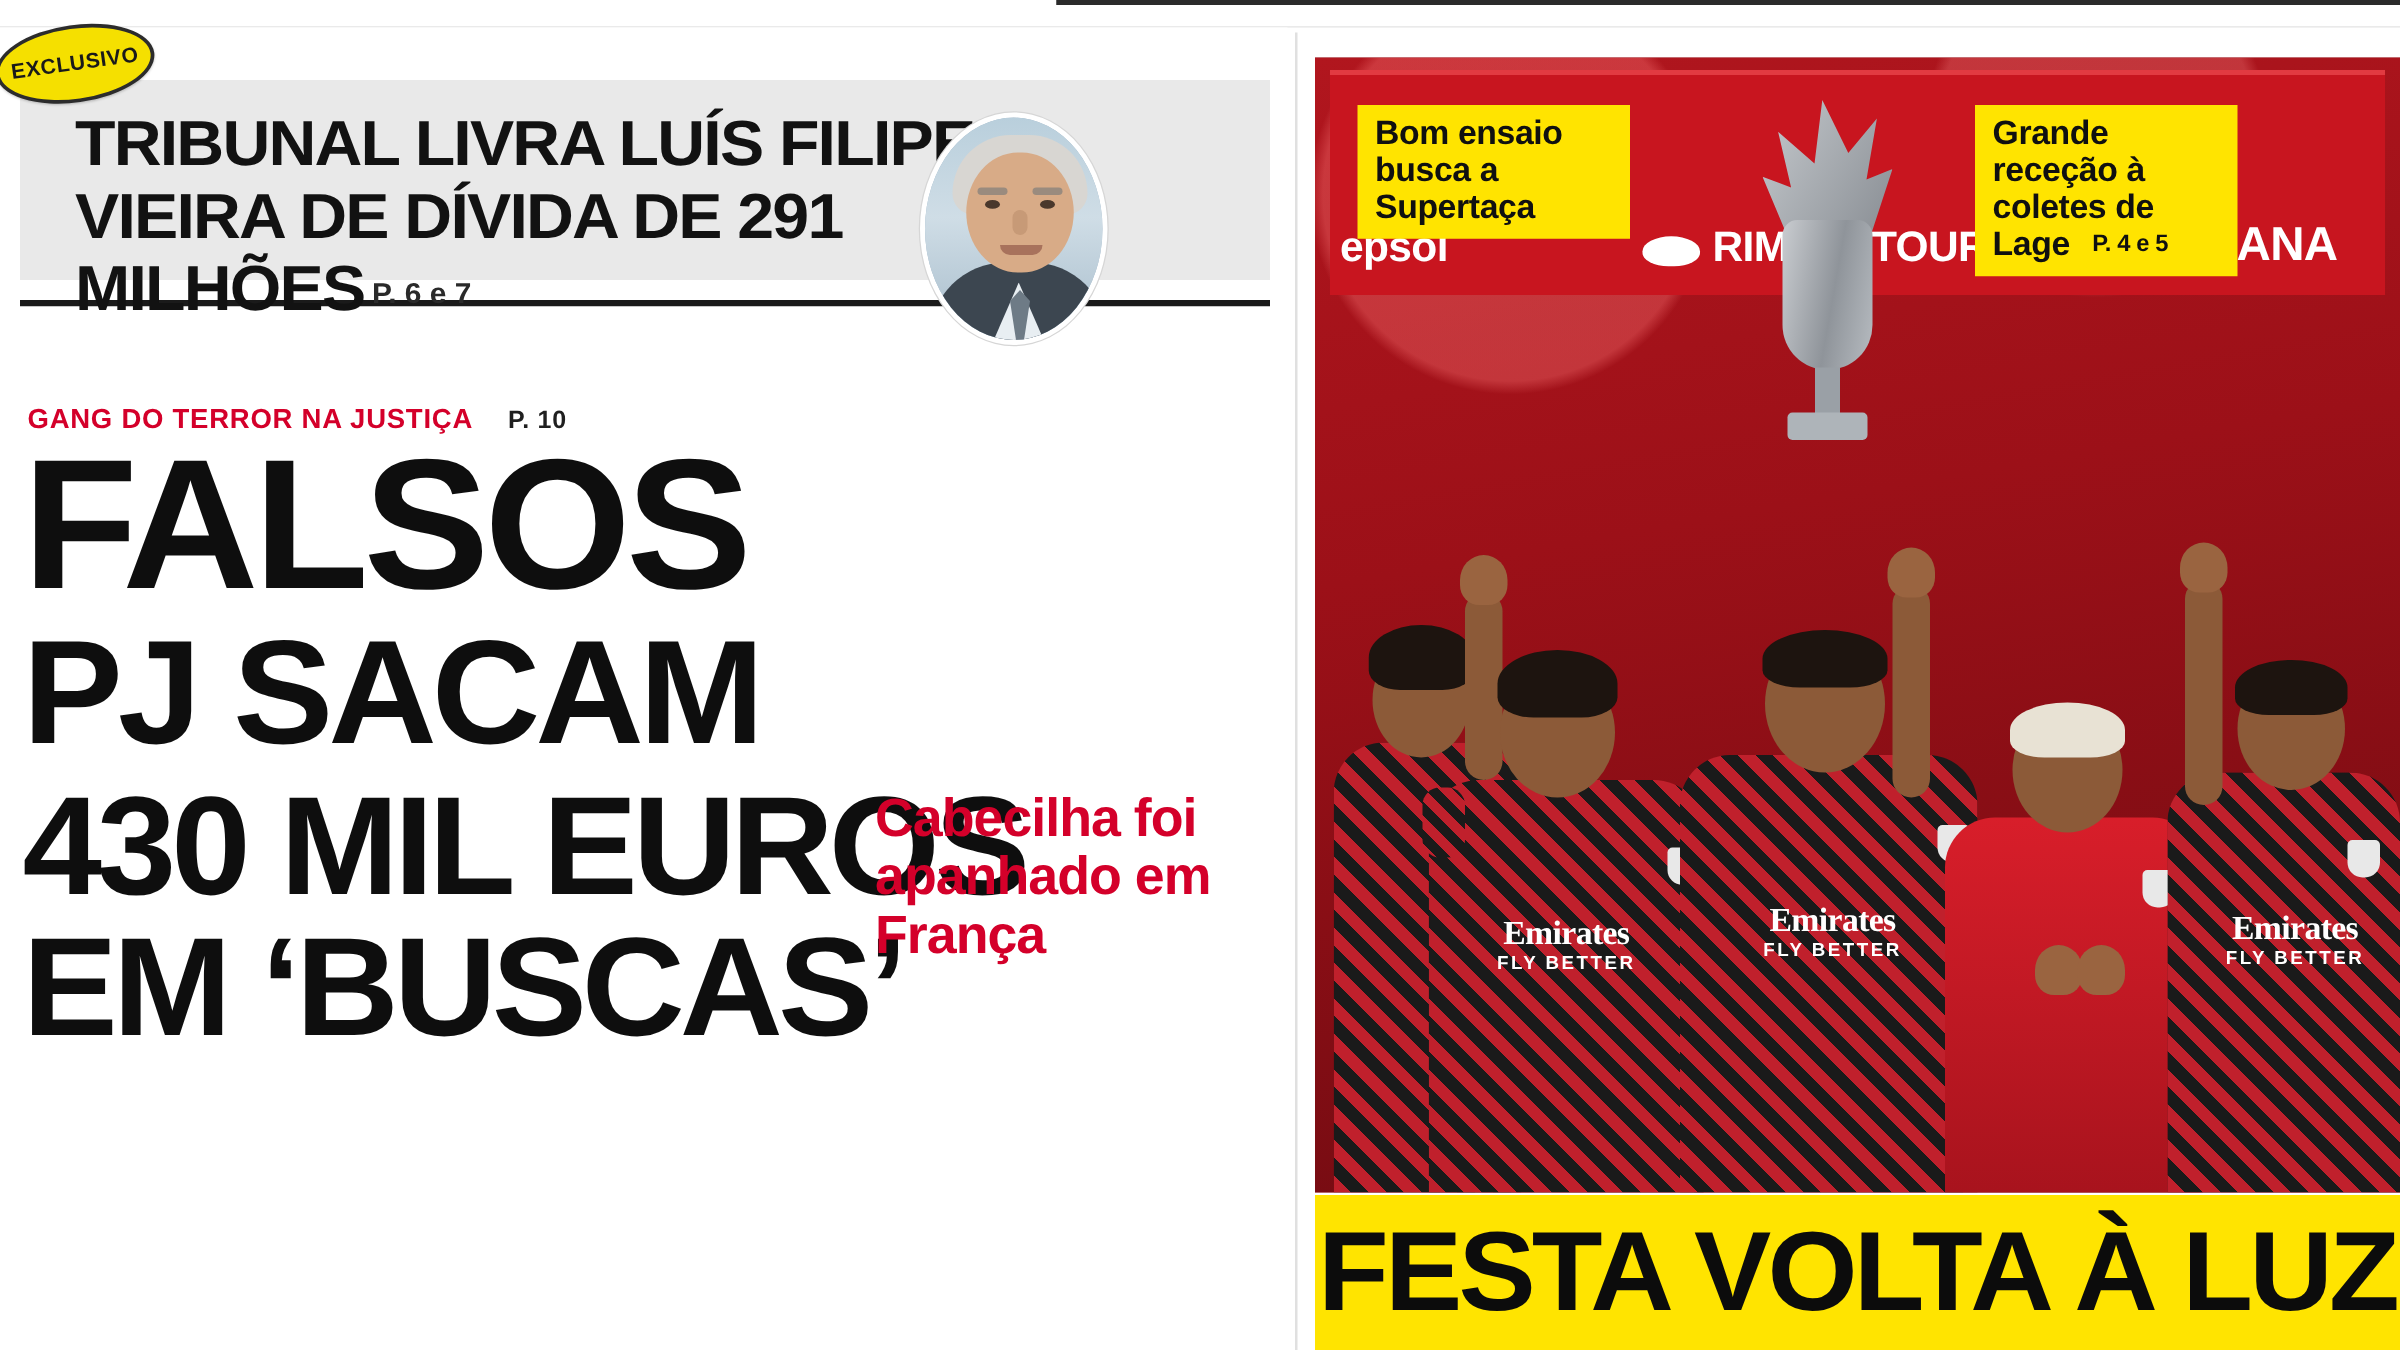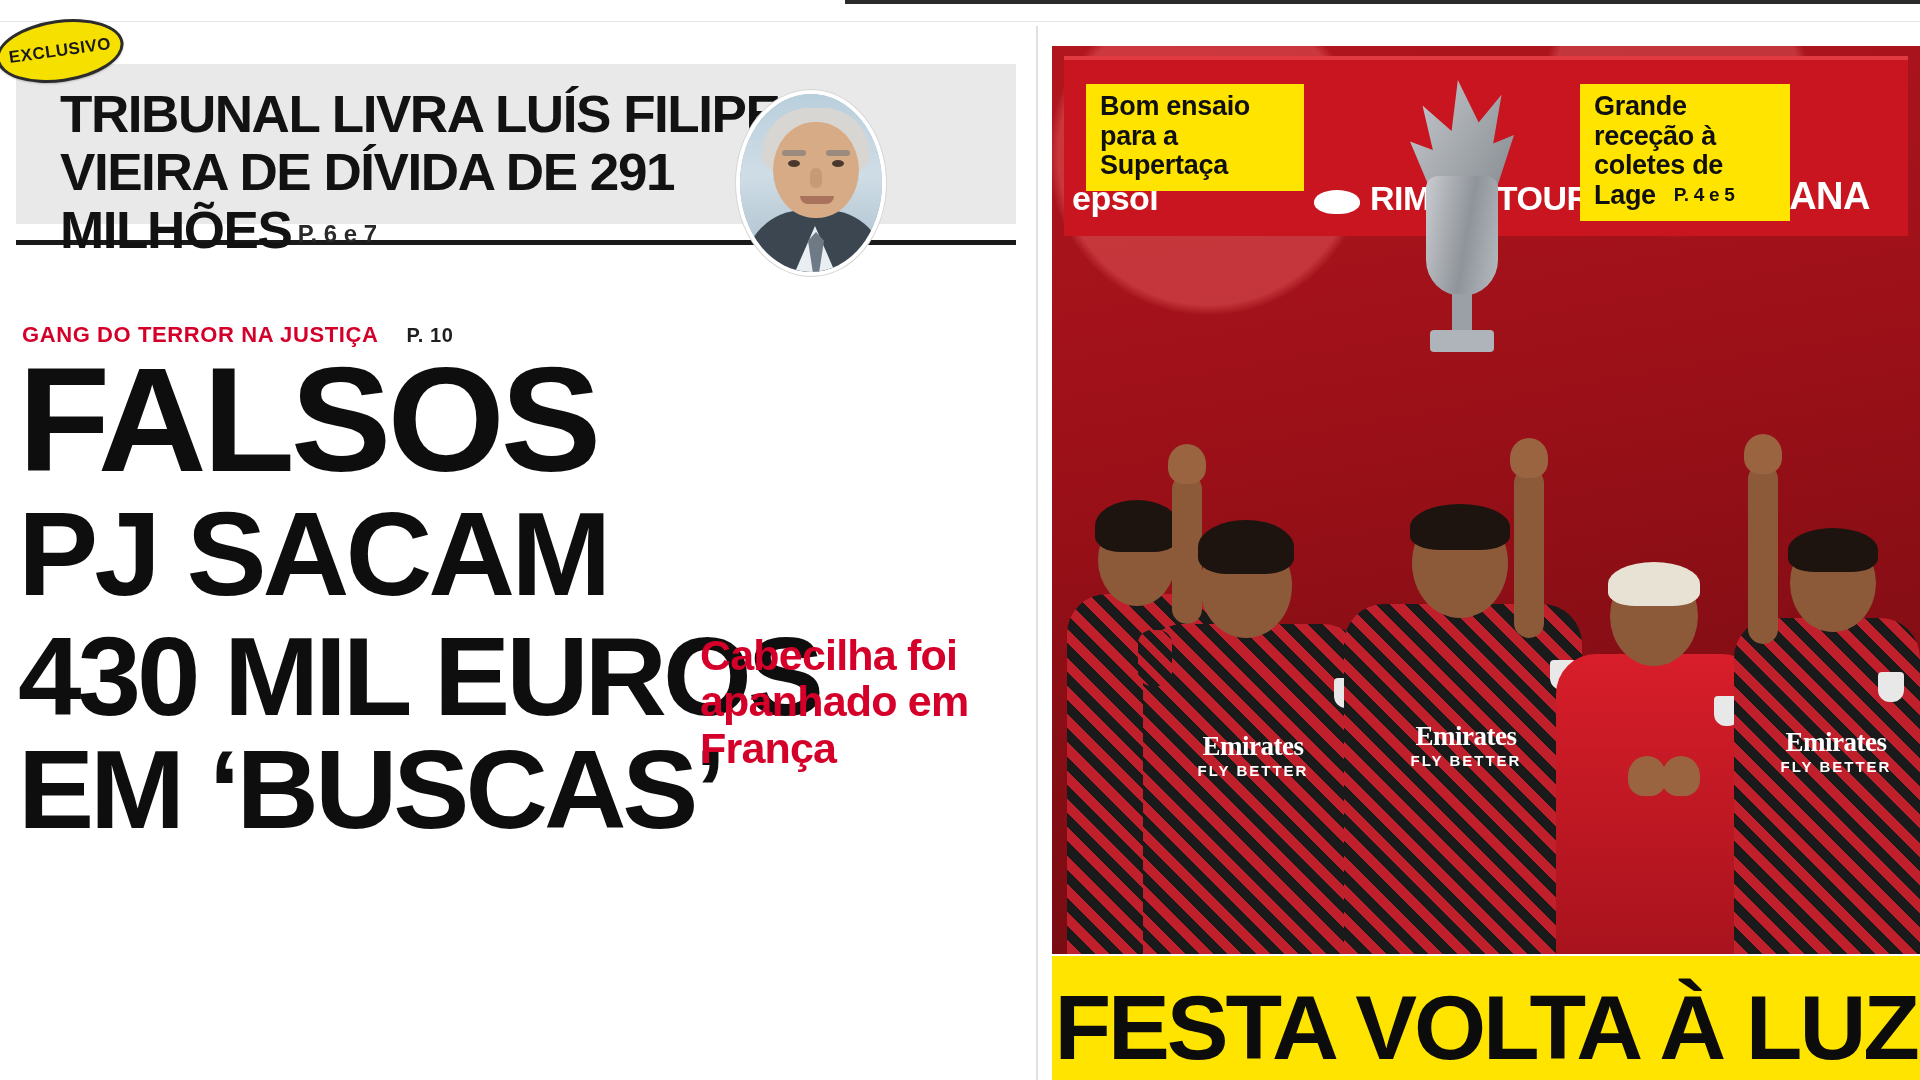--- a/index.html
+++ b/index.html
@@ -466,21 +466,21 @@
   }
   .score-strip .sc:last-child { margin-right: 0; }
 
   
   .yellow-band {
     position: absolute;
     left: 0; bottom: 0;
     width: 868px; height: 124px;
     background: #ffe400;
     display: flex;
-    align-items: flex-end;
+    align-items: center;
     justify-content: center;
     overflow: hidden;
   }
   .yellow-band .txt {
     font-family: "Liberation Sans", sans-serif;
     font-weight: bold;
     font-size: 90px;
     letter-spacing: -3px;
     color: #0c0c0c;
     text-transform: uppercase;
@@ -562,21 +562,21 @@
       <div class="board">
         <div class="sponsor-epsol">epsol</div>
         <div class="sponsor-rimain">
           <span class="rimain-mark"></span><span>RIMAIN TOURS</span>
         </div>
         <div class="sponsor-sana">
           <span class="sana-mark"></span><span>SANA</span>
         </div>
       </div>
 
-      <div class="yellow-caption cap-left">Bom ensaio para a Supertaça</div>
+      <div class="yellow-caption cap-left">Bom ensaio busca a Supertaça</div>
 
       <div class="yellow-caption cap-right">
         <span>Grande receção à coletes de Lage</span><span class="pageref">P. 4 e 5</span>
       </div>
 
       <div class="trophy">
         <div class="flame"></div>
         <div class="cup"></div>
         <div class="stem"></div>
         <div class="base"></div>

